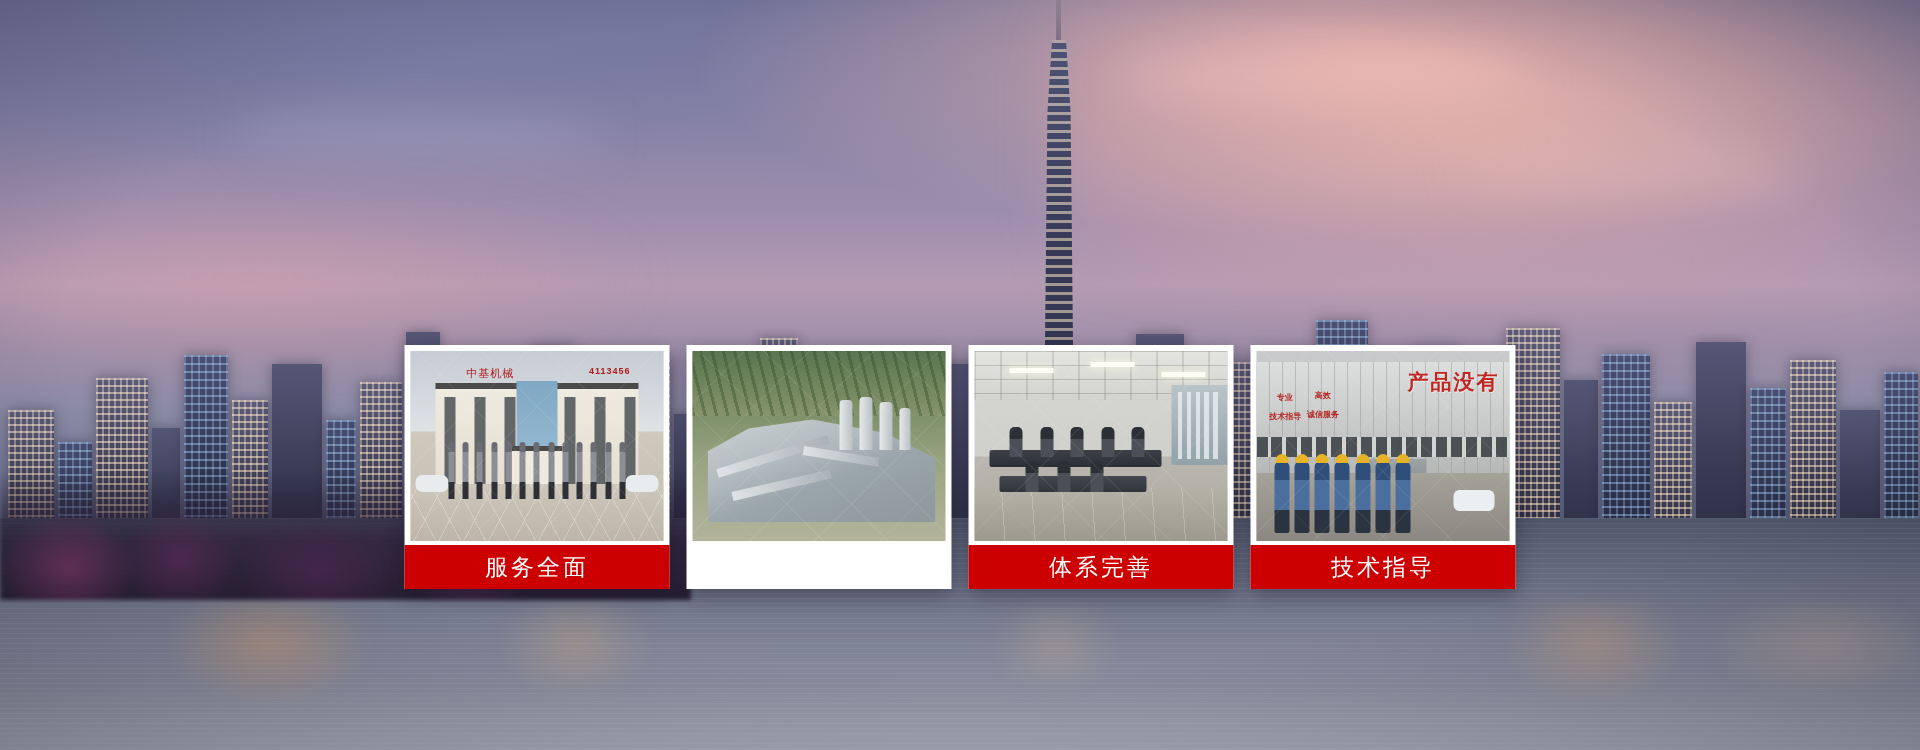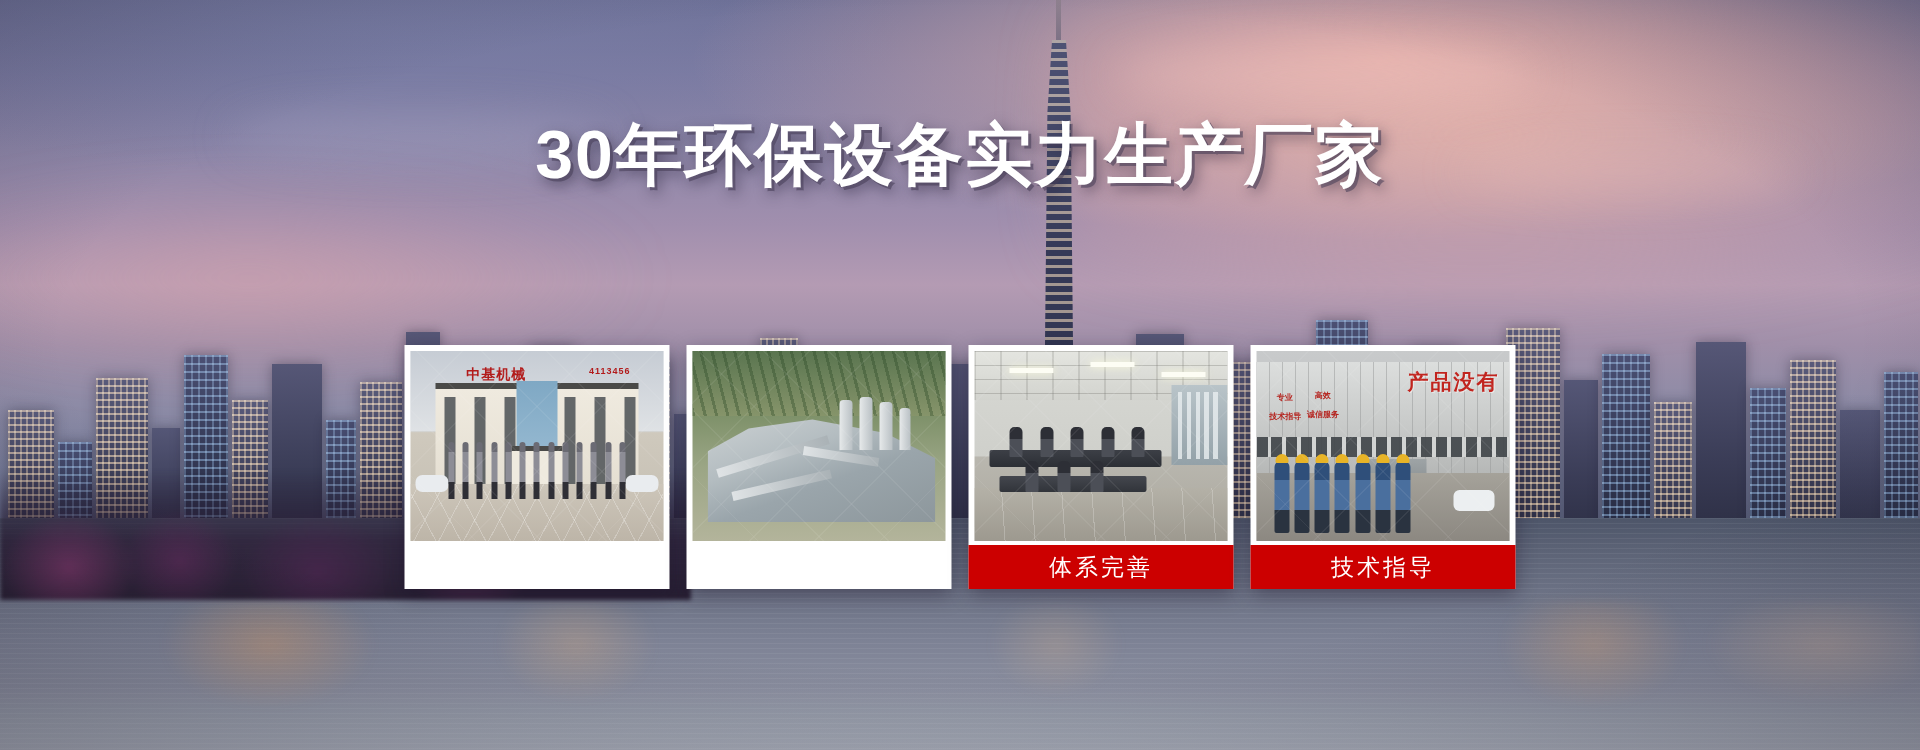--- a/index.html
+++ b/index.html
@@ -180,22 +180,22 @@
   }
   .p1 .entry{
     position:absolute; left:42%; width:16%; top:16%; height:56%;
     background:linear-gradient(180deg,#7fa8c4,#9fc0d6);
   }
   .p1 .ped{
     position:absolute; left:40%; width:20%; top:50%; height:22%;
     background:#efeadf; border-top:5px solid #4a4a48;
   }
   .p1 .logo{
-    position:absolute; left:22%; top:8%; font-size:14px; color:#b21b1b;
-    font-weight:bold; letter-spacing:1px; white-space:nowrap;
+    position:absolute; left:22%; top:8%; font-size:11px; color:#b21b1b;
+    font-weight:normal; letter-spacing:1px; white-space:nowrap;
   }
   .p1 .phone{
     position:absolute; right:13%; top:8%; font-size:9px; color:#b21b1b;
     font-weight:bold; letter-spacing:1px; white-space:nowrap;
   }
   .p1 .ground{
     position:absolute; left:0; right:0; bottom:0; height:30%;
     background:linear-gradient(180deg,#cdc6ba,#bdb5a8);
   }
   .p1 .ground::after{
@@ -352,21 +352,20 @@
     <div class="bld cool" style="left:1884px; width:34px; height:188px;"></div>
   </div>
 
   <div class="water"></div>
   <div class="reflect"></div>
   <div class="treeline"></div>
   <div class="vignette"></div>
 
   <div class="content">
 
-    <div class="headline">30年环保设备实力生产厂家</div>
 
 
     <div class="cards">
 
       <div class="card">
         <div class="card-photo p1">
           <div class="sky1"></div>
           <div class="bldg"></div>
           <div class="win"></div>
           <div class="entry"></div>
@@ -386,20 +385,21 @@
               <i></i>
               <i></i>
               <i></i>
               <i></i>
               <i></i>
               <i></i>
               <i></i>
             </div>
           <div class="wm"></div>
         </div>
+        <div class="card-label">服务全面</div>
       </div>
 
       <div class="card">
         <div class="card-photo p2">
           <div class="field"></div>
           <div class="plant"></div>
           <div class="silo" style="left:58%;top:26%;width:13px;height:26%;"></div>
           <div class="silo" style="left:66%;top:24%;width:13px;height:28%;"></div>
           <div class="silo" style="left:74%;top:27%;width:13px;height:25%;"></div>
           <div class="silo" style="left:82%;top:30%;width:11px;height:22%;"></div>

